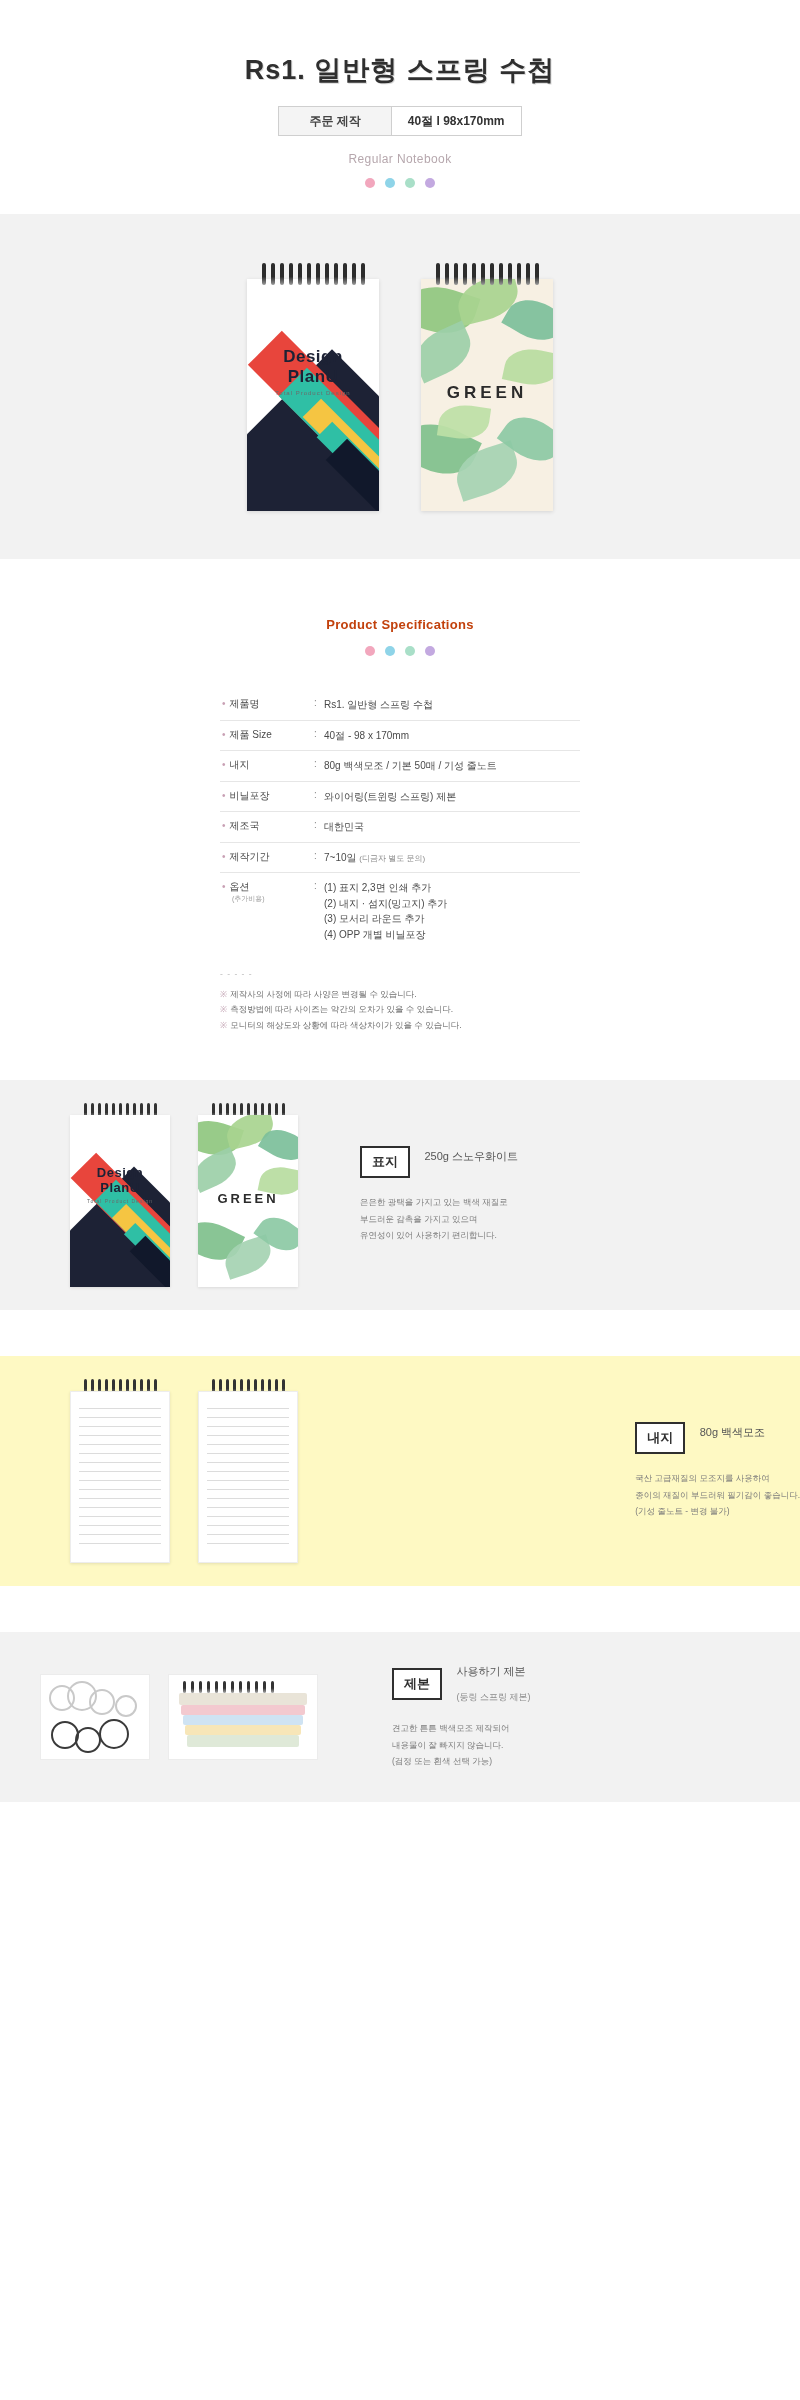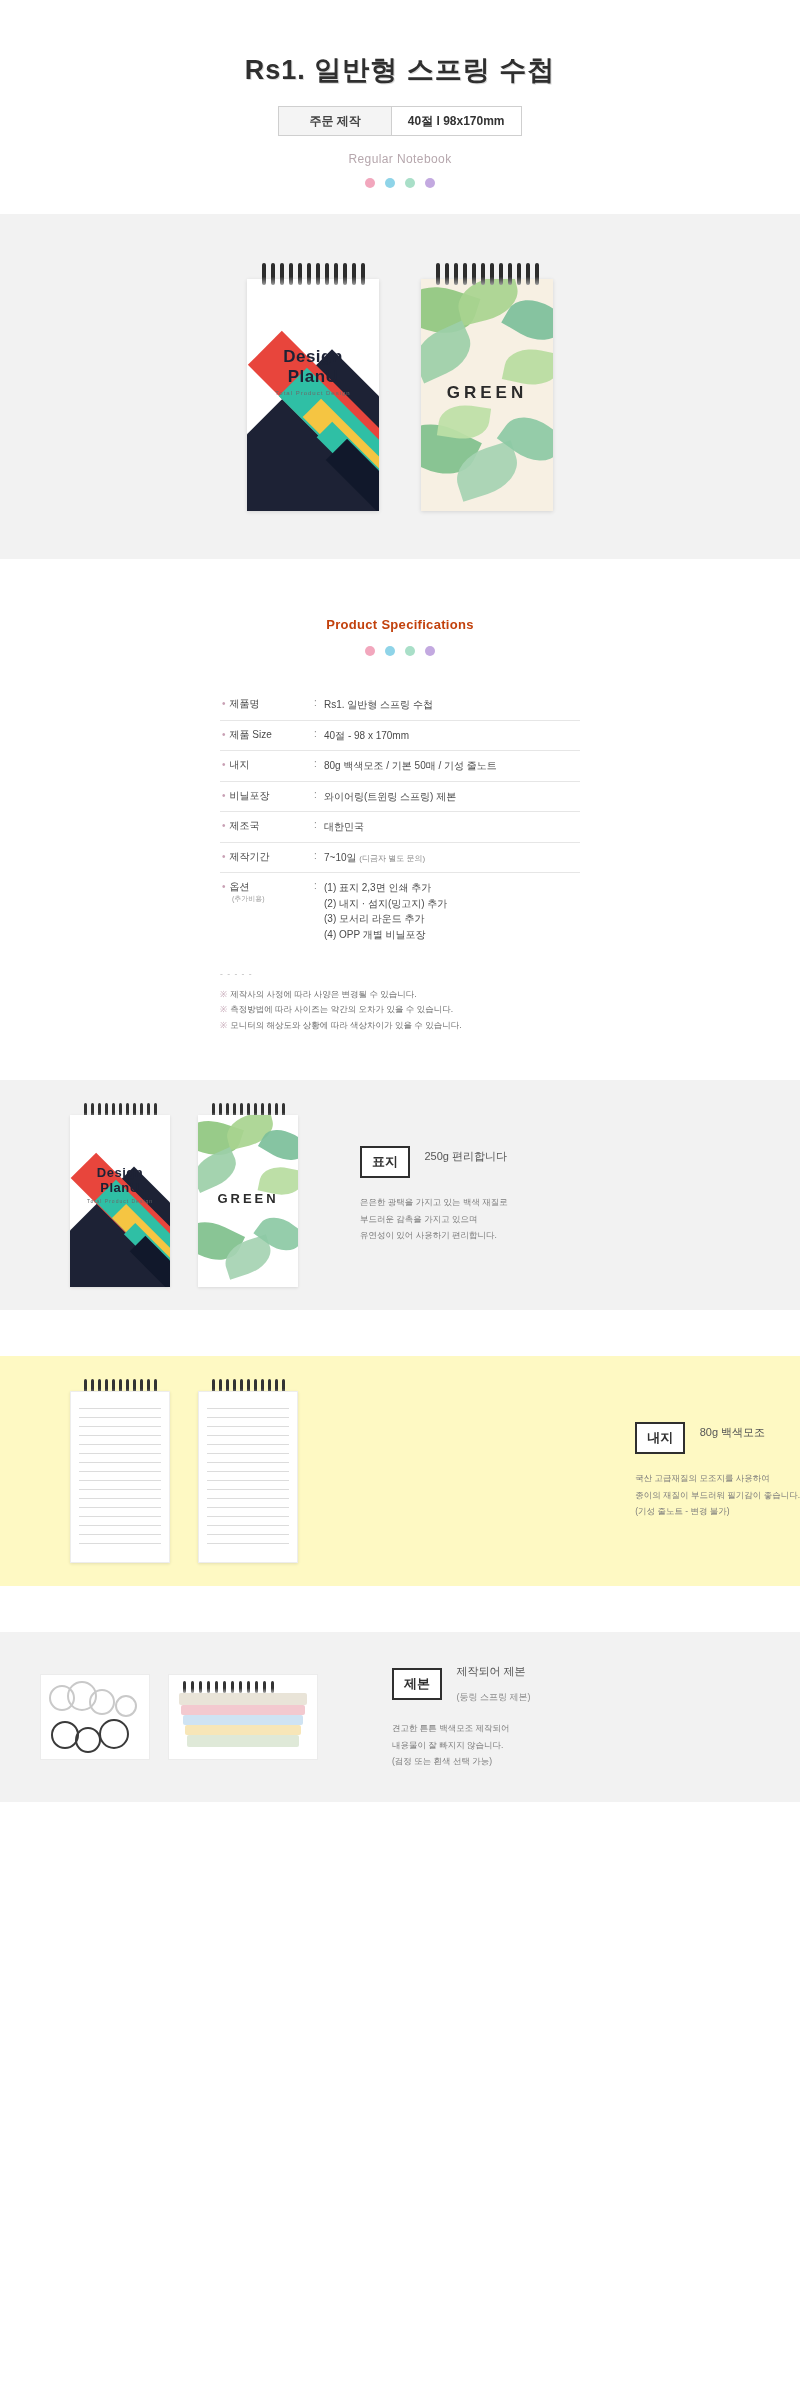--- a/index.html
+++ b/index.html
@@ -384,21 +384,21 @@
           <div class="leaf" style="width:56px;height:36px;background:#7fc08c;left:-14px;top:108px;transform:rotate(26deg);"></div>
           <div class="leaf" style="width:48px;height:32px;background:#a5d3b2;left:26px;top:126px;transform:rotate(-18deg);"></div>
           <div class="leaf" style="width:44px;height:30px;background:#8cc9a4;left:60px;top:104px;transform:rotate(36deg);"></div>
           <div class="c2-word" style="top:76px;font-size:13px;letter-spacing:3px;">GREEN</div>
         </div>
       </div>
     </div>
     <div class="feature-text">
       <span class="tag">표지</span>
       <span class="tag-title">
-        <span>250g 편리합니다</span>
+        <span>250g 스노우화이트</span>
         <span class="sub"></span>
       </span>
       <div class="feature-desc" style="white-space:pre-line;">은은한 광택을 가지고 있는 백색 재질로
 부드러운 감촉을 가지고 있으며
 유연성이 있어 사용하기 편리합니다.</div>
     </div>
   </div>
 
   <div class="feature white">
     <div class="feature-imgs">
@@ -514,21 +514,21 @@
           <span class="mini-ring" style="height:12px;"></span>
             <span class="mini-ring" style="height:12px;"></span>
           <span class="mini-ring" style="height:12px;"></span>
             <span class="mini-ring" style="height:12px;"></span>
         </div>
       </div>
     </div>
     <div class="feature-text" style="margin-left:44px;">
       <span class="tag">제본</span>
       <span class="tag-title">
-        <span>제작되어 제본</span>
+        <span>사용하기 제본</span>
         <span class="sub">(둥링 스프링 제본)</span>
       </span>
       <div class="feature-desc" style="white-space:pre-line;">견고한 튼튼 백색모조 제작되어
 내용물이 잘 빠지지 않습니다.
 (검정 또는 흰색 선택 가능)</div>
     </div>
   </div>
 
 </div>
 

